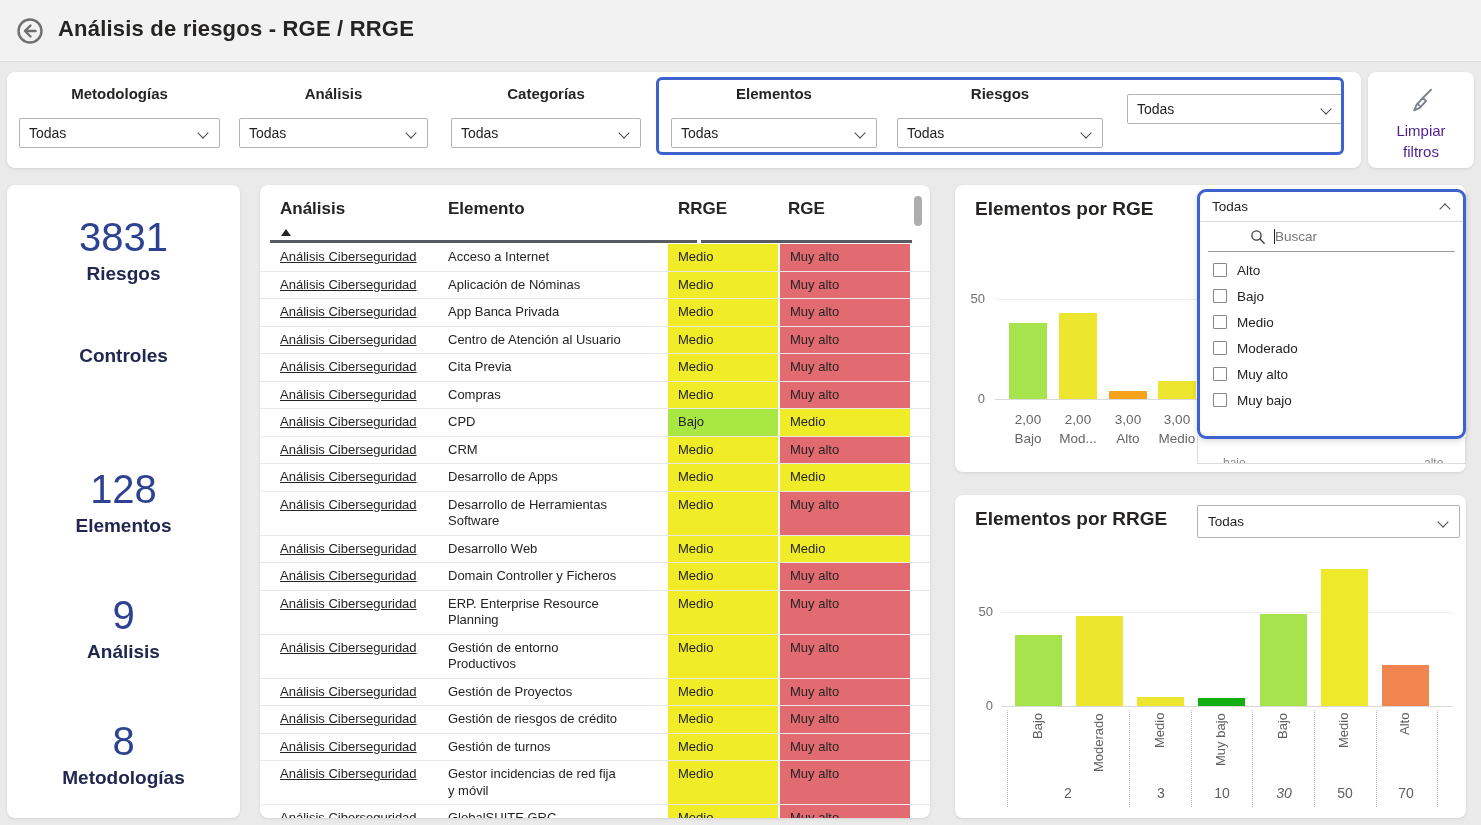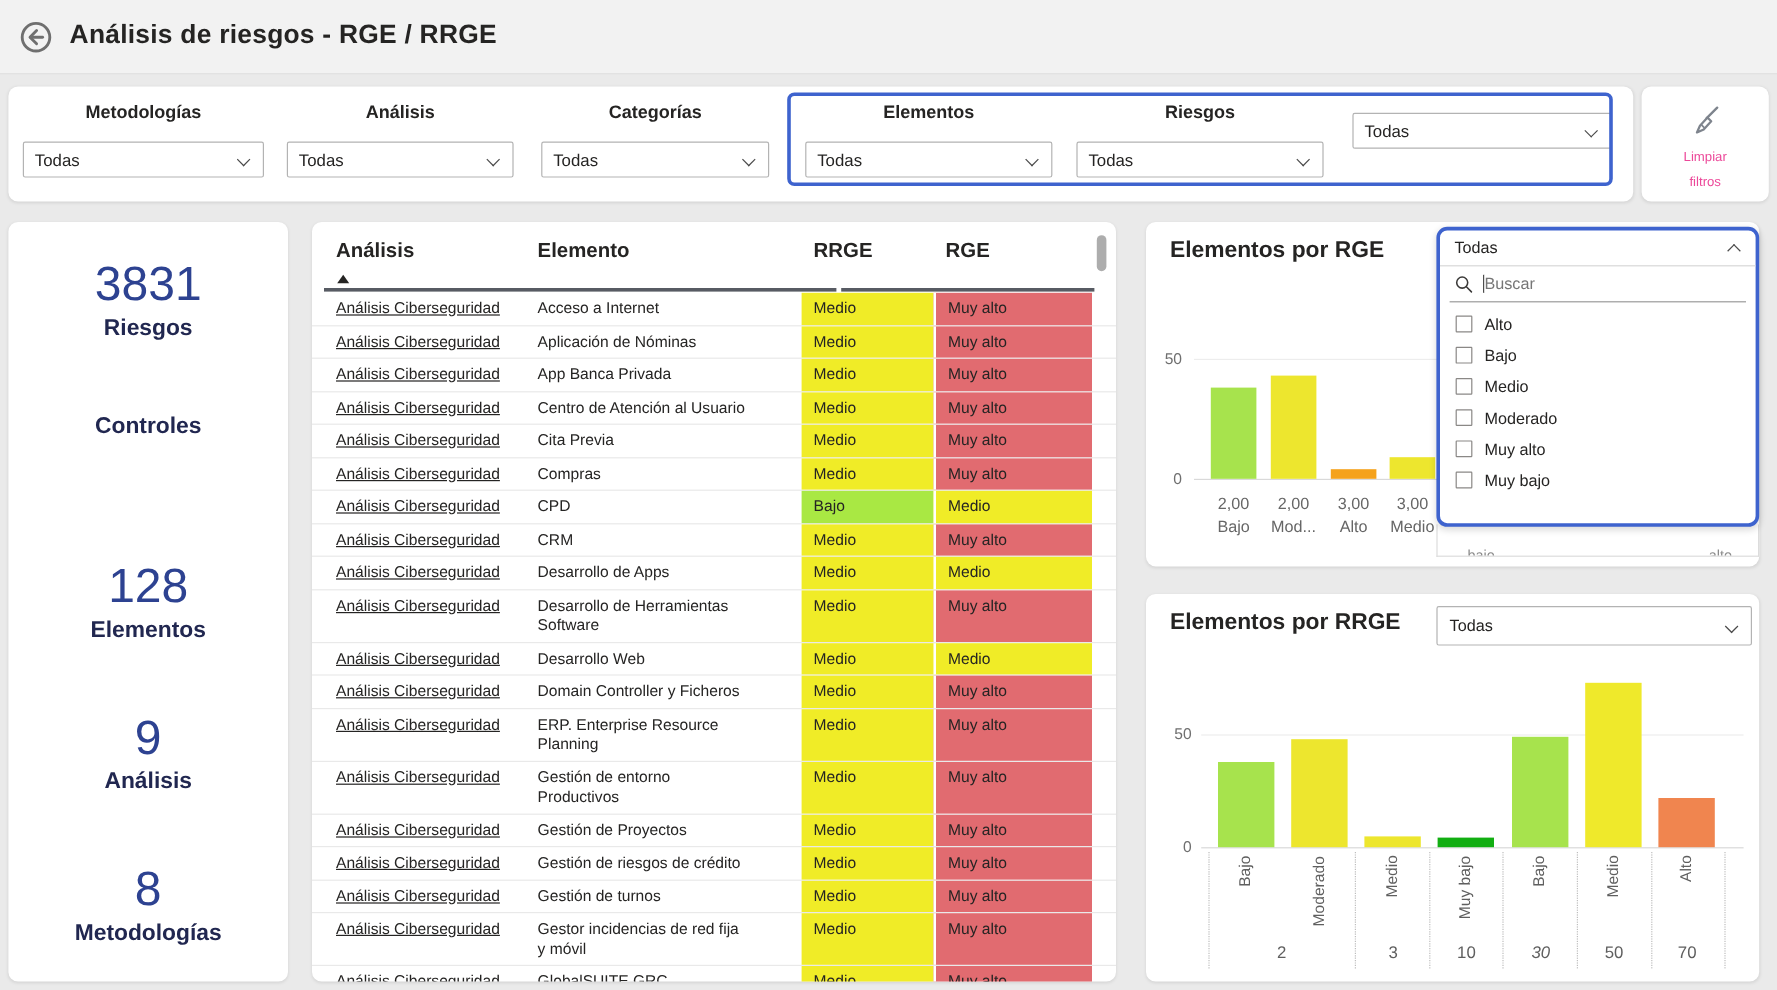--- a/index.html
+++ b/index.html
@@ -22,21 +22,21 @@
   .rrge-card   { left:955px; top:495px; width:511px; height:323px; }
 
   
   .fcol { position:absolute; top:10px; }
   .flabel { text-align:center; font-size:15px; font-weight:700; color:#252423; height:24px; line-height:24px; }
   .fselect { position:relative; margin-top:12px; height:30px; background:#fff; border:1px solid #B3B3B3; border-radius:2px; font-size:14px; line-height:28px; padding:0 26px 0 9px; color:#252423; cursor:pointer; white-space:nowrap; overflow:hidden; }
   .chev { position:absolute; right:12px; top:10px; width:8px; height:8px; border-right:1.4px solid #4A4A4A; border-bottom:1.4px solid #4A4A4A; transform:rotate(45deg); }
   .chev.up { transform:rotate(-135deg); top:13px; }
   .highlight-box { position:absolute; left:656px; top:77px; width:688px; height:78px; border:3px solid #3E63CE; border-radius:6px; pointer-events:none; }
   .clear-card .broom { margin-top:14px; }
-  .clear-txt { font-size:11px; color:#ec4899; line-height:21px; }
+  .clear-txt { font-size:15px; color:#4c1d95; line-height:21px; }
 
   
   .kpi { position:absolute; left:0; width:233px; text-align:center; }
   .kpi .v { font-size:40px; font-weight:400; color:#2D4291; line-height:44px; }
   .kpi .l { font-size:19px; font-weight:700; color:#212750; line-height:30px; }
 
   
   .th { position:absolute; top:14px; font-size:17px; font-weight:700; color:#252423; }
   .sort-tri { position:absolute; left:21px; top:44px; width:0; height:0; border-left:5px solid transparent; border-right:5px solid transparent; border-bottom:7px solid #252423; }
   .hdr-bar { position:absolute; top:55px; height:3px; background:#575B63; }
@@ -60,21 +60,21 @@
   .vlabel { position:absolute; writing-mode:vertical-rl; transform:rotate(180deg); text-align:right; font-size:13px; color:#5F5F5F; white-space:nowrap; height:84px; }
   .dotline { position:absolute; width:0; border-left:1px dotted #BDBDBD; }
   .gnum { position:absolute; font-size:14px; color:#5F5F5F; text-align:center; width:40px; }
   .mini-select { position:absolute; height:33px; background:#fff; border:1px solid #B3B3B3; border-radius:2px; font-size:13.5px; line-height:31px; padding:0 26px 0 10px; cursor:pointer; }
 
   
   .under-box { position:absolute; left:1197px; top:437px; width:269px; height:27px; background:#fff; border:1px solid #DCDCDC; border-top:none; overflow:hidden; }
   .frag { position:absolute; top:19px; font-size:12px; color:#8A8A8A; }
   .slicer-panel { position:absolute; left:1197px; top:189px; width:269px; height:250px; background:#fff; border:3px solid #3E63CE; border-radius:9px; box-shadow:0 2px 6px rgba(0,0,0,.15); z-index:20; }
   .sp-head { position:relative; height:30px; line-height:30px; padding:0 12px; font-size:13.5px; color:#252423; border-bottom:1px solid #D8D8D8; cursor:pointer; }
-  .sp-search { position:relative; height:30px; margin:0 8px; border-bottom:1px solid #9B9B9B; display:flex; align-items:center; }
+  .sp-search { position:relative; height:30px; margin:0 8px; border-bottom:1px solid #9B9B9B; display:flex; align-items:center;justify-content:flex-end; }
   .sp-search svg { margin:0 8px 0 4px; }
   .caret { width:1px; height:15px; background:#222; }
   .sp-search input { border:none; outline:none; font-size:13.5px; font-family:inherit; color:#252423; width:180px; }
   .sp-search input::placeholder { color:#767676; }
   .opt { display:flex; align-items:center; height:26px; cursor:pointer; }
   .opt .box { width:14px; height:14px; border:1px solid #8A8886; border-radius:1px; margin:0 10px 0 13px; background:#fff; }
   .opt .ol { font-size:13.5px; color:#252423; }
 </style>
 </head>
 <body>

